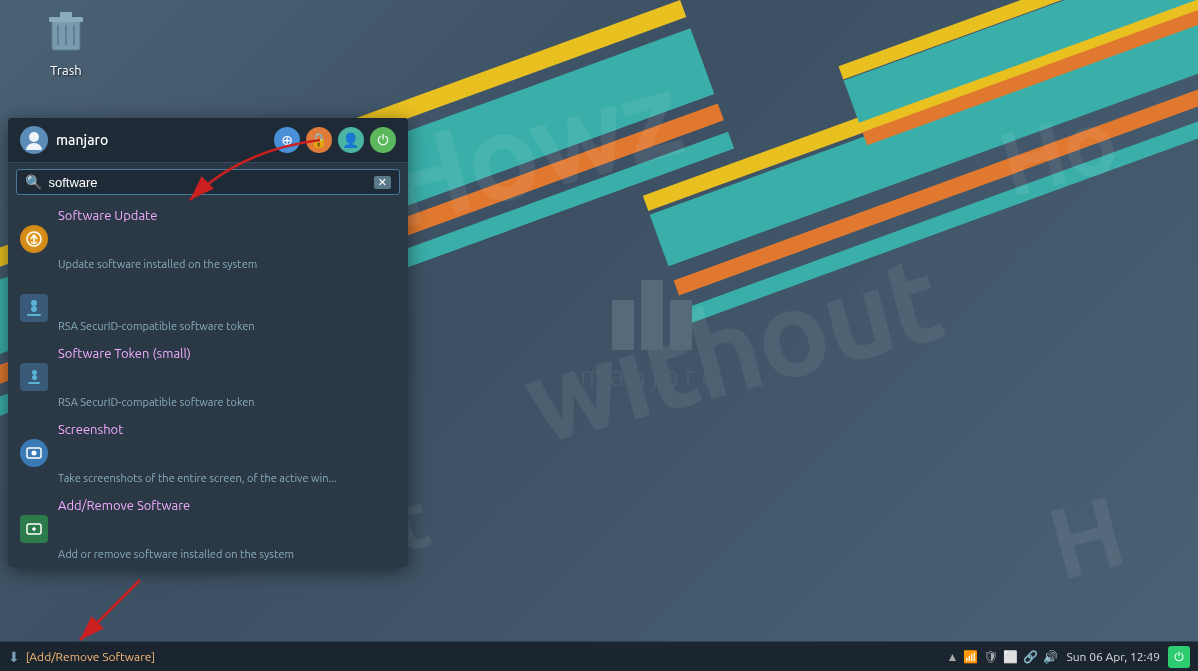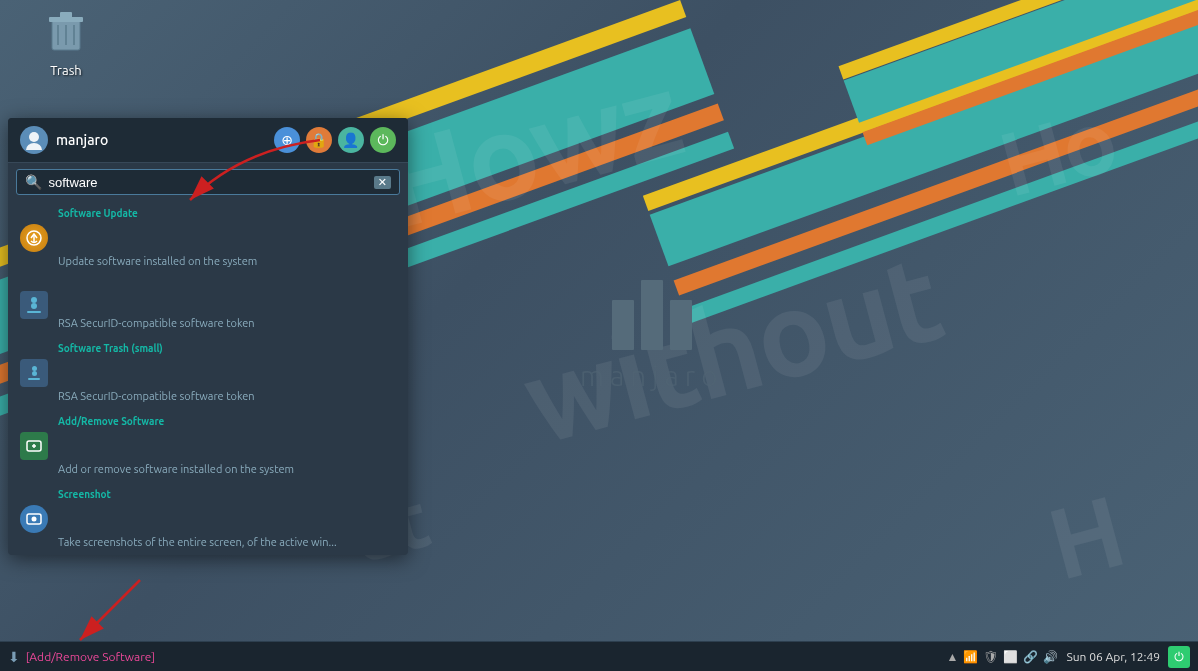--- a/index.html
+++ b/index.html
@@ -221,23 +221,23 @@
       justify-content: center;
       font-size: 20px;
     }
 
     .result-item-text {
       flex: 1;
       min-width: 0;
     }
 
     .result-item-title {
-      color: #14b8a6;
-      font-size: 10px;
-      font-weight: 700;
+      color: #f0abfc;
+      font-size: 13px;
+      font-weight: 400;
       white-space: nowrap;
       overflow: hidden;
       text-overflow: ellipsis;
     }
 
     .result-item-desc {
       color: #8aacbd;
       font-size: 11px;
       white-space: nowrap;
       overflow: hidden;
@@ -283,21 +283,21 @@
       gap: 6px;
       flex: 1;
     }
 
     .taskbar-app-icon {
       font-size: 14px;
       color: #7a9db5;
     }
 
     .taskbar-app-label {
-      color: #ec4899;
+      color: #fdba74;
       font-size: 12px;
     }
 
     .taskbar-right {
       display: flex;
       align-items: center;
       gap: 8px;
     }
 
     .taskbar-tray-icons {
@@ -484,49 +484,49 @@
         </div>
       </li>
 
       <li class="result-item">
         <div class="icon-token result-item-icon">
           <div style="width:5px;height:5px;background:#5ab5d5;border-radius:50%;"></div>
           <div style="width:5px;height:5px;background:#5ab5d5;border-radius:50%;margin-top:-2px;"></div>
           <div style="width:12px;height:2px;background:#5ab5d5;border-radius:1px;"></div>
         </div>
         <div class="result-item-text">
-          <div class="result-item-title">Software Trash (small)</div>
+          <div class="result-item-title">Software Token (small)</div>
           <div class="result-item-desc">RSA SecurID-compatible software token</div>
+        </div>
+      </li>
+
+      <li class="result-item">
+        <div class="icon-screenshot result-item-icon">
+          <svg width="18" height="18" viewBox="0 0 18 18">
+            <rect x="2" y="4" width="14" height="10" rx="2" fill="none" stroke="white" stroke-width="1.5"></rect>
+            <circle cx="9" cy="9" r="2.5" fill="white"></circle>
+          </svg>
+        </div>
+        <div class="result-item-text">
+          <div class="result-item-title">Screenshot</div>
+          <div class="result-item-desc">Take screenshots of the entire screen, of the active win...</div>
         </div>
       </li>
 
       <li class="result-item">
         <div class="icon-add-remove result-item-icon">
           <svg width="18" height="18" viewBox="0 0 18 18">
             <rect x="2" y="4" width="14" height="10" rx="2" fill="none" stroke="white" stroke-width="1.5"></rect>
             <line x1="9" y1="7" x2="9" y2="11" stroke="white" stroke-width="1.5"></line>
             <line x1="7" y1="9" x2="11" y2="9" stroke="white" stroke-width="1.5"></line>
           </svg>
         </div>
         <div class="result-item-text">
           <div class="result-item-title">Add/Remove Software</div>
           <div class="result-item-desc">Add or remove software installed on the system</div>
-        </div>
-      </li>
-
-      <li class="result-item">
-        <div class="icon-screenshot result-item-icon">
-          <svg width="18" height="18" viewBox="0 0 18 18">
-            <rect x="2" y="4" width="14" height="10" rx="2" fill="none" stroke="white" stroke-width="1.5"></rect>
-            <circle cx="9" cy="9" r="2.5" fill="white"></circle>
-          </svg>
-        </div>
-        <div class="result-item-text">
-          <div class="result-item-title">Screenshot</div>
-          <div class="result-item-desc">Take screenshots of the entire screen, of the active win...</div>
         </div>
       </li>
     </ul>
   </div>
 
   <div class="taskbar">
     <div class="taskbar-left">
       <span class="taskbar-app-icon">⬇</span>
       <span class="taskbar-app-label">[Add/Remove Software]</span>
     </div>

